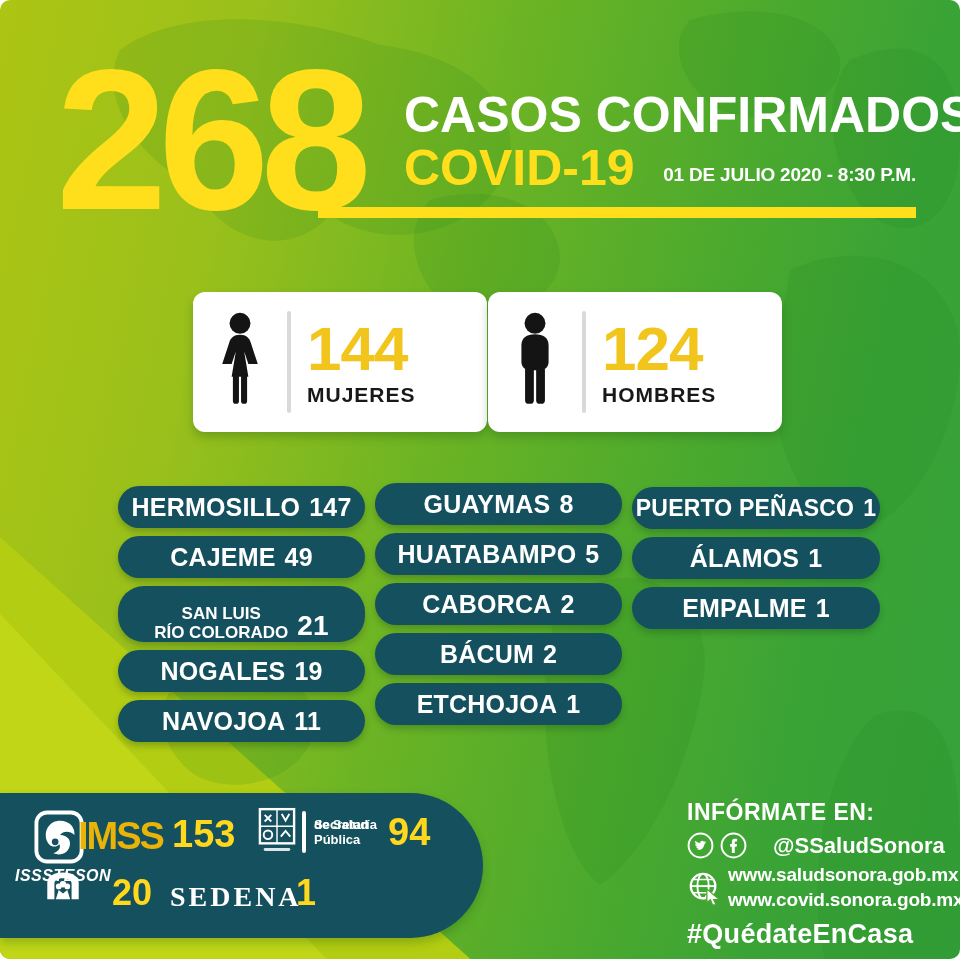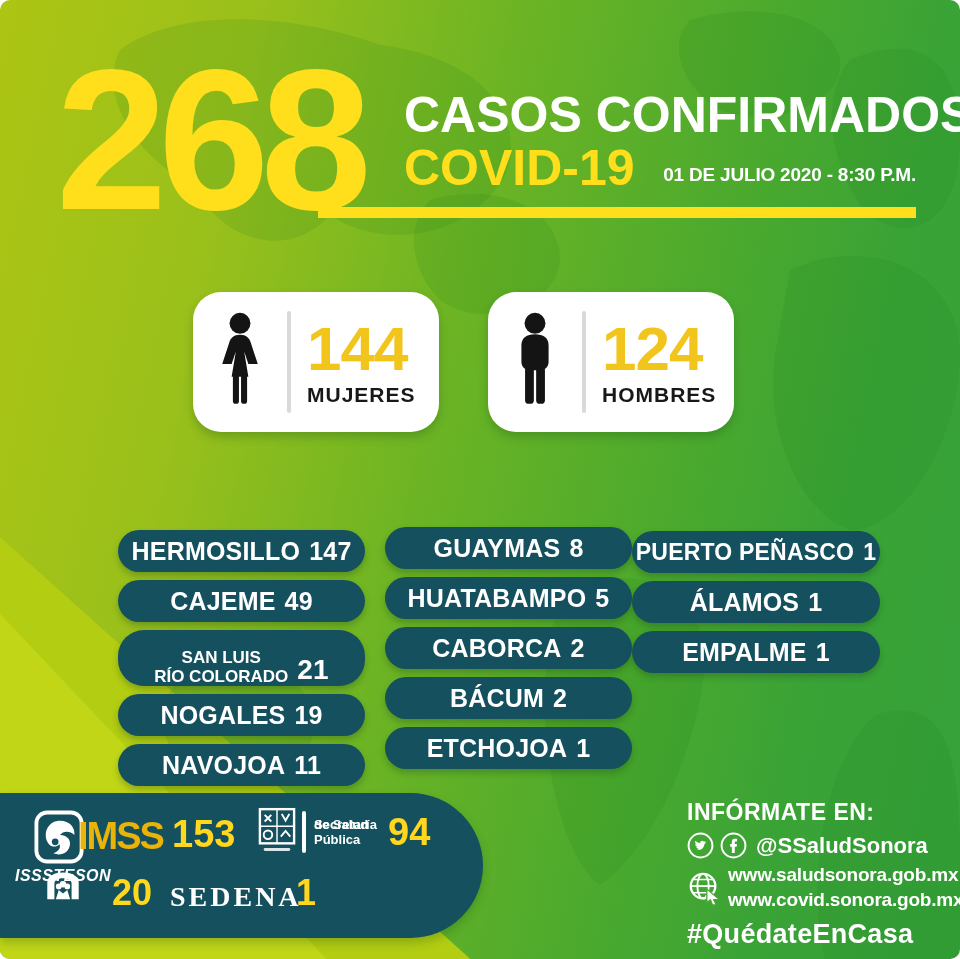--- a/index.html
+++ b/index.html
@@ -15,33 +15,33 @@
 
   
   .total{position:absolute;left:56px;top:40px;font-size:200px;font-weight:800;color:#ffdf1c;letter-spacing:-9px;line-height:1;}
   .title{position:absolute;left:404px;top:90px;font-size:50px;font-weight:800;color:#ffffff;line-height:1;white-space:nowrap;}
   .subtitle-row{position:absolute;left:404px;top:143px;width:512px;display:flex;align-items:flex-end;}
   .subtitle{font-size:50px;font-weight:800;color:#ffdf1c;line-height:1;}
   .datetime{margin-left:auto;font-size:19px;font-weight:700;color:#ffffff;padding-bottom:7px;white-space:nowrap;letter-spacing:-0.2px;}
   .header-line{position:absolute;left:318px;top:207px;width:598px;height:11px;background:#ffdf1c;}
 
   
-  .card{position:absolute;top:292px;width:246px;height:140px;background:#ffffff;border-radius:28px;
+  .card{position:absolute;top:292px;width:294px;height:140px;background:#ffffff;border-radius:12px;
         box-shadow:0 5px 10px rgba(25,80,20,.28);display:flex;align-items:center;}
   .card-w{left:193px;} .card-m{left:488px;}
   .card-icon{width:94px;display:flex;justify-content:center;align-items:center;}
   .card-divider{width:4px;height:102px;background:#d9d9d9;border-radius:2px;}
   .card-body{flex:1;padding-left:16px;display:flex;flex-direction:column;}
   .card-value{font-size:62px;font-weight:800;color:#f2c51d;line-height:1;letter-spacing:-1px;}
   .card-label{font-size:21px;font-weight:800;color:#181818;letter-spacing:1px;margin-top:3px;}
 
   
-  .cities-col{position:absolute;display:flex;flex-direction:column;gap:8px;margin-top:44px;}
+  .cities-col{position:absolute;display:flex;flex-direction:column;gap:8px;}
   .col1{left:118px;top:486px;width:247px;}
-  .col2{left:385px;top:483px;width:247px;}
+  .col2{left:375px;top:483px;width:247px;}
   .col3{left:632px;top:487px;width:248px;text-align:center;}
   .pill{height:42px;background:#15505e;border-radius:21px;display:flex;align-items:center;justify-content:center;
         gap:9px;color:#ffffff;box-shadow:0 4px 6px rgba(25,70,25,.30);}
   .pill-name,.pill-value{font-weight:800;font-size:25px;letter-spacing:.2px;white-space:nowrap;}
   .pill-tall{height:56px;border-radius:26px;align-items:flex-end;}
   .two-line{display:flex;flex-direction:column;align-items:center;line-height:1.08;font-size:17px;font-weight:800;}
   .pill-tall .pill-value{font-size:28px;}
 
   
   .panel{position:absolute;left:0;top:793px;width:483px;height:145px;background:#15505e;
@@ -58,21 +58,21 @@
   .isssteson-logo{left:26px;top:76px;width:74px;display:flex;flex-direction:column;align-items:center;position:absolute;}
   .isssteson-text{font-size:16px;font-weight:800;font-style:italic;color:#ffffff;letter-spacing:.5px;margin-top:-2px;}
   .v-iss{left:112px;top:82px;font-size:36px;}
   .sedena-label{left:170px;top:88px;font-family:"Liberation Serif",serif;font-size:28px;font-weight:700;color:#ffffff;letter-spacing:3px;}
   .v-sed{left:296px;top:82px;font-size:36px;}
 
   
   .informate{position:absolute;left:687px;top:799px;color:#ffffff;}
   .info-heading{font-size:23px;font-weight:800;letter-spacing:.5px;}
   .social-row{display:flex;align-items:center;gap:6px;margin-top:6px;}
-  .social-handle{font-size:22px;font-weight:700;margin-left:3px;}
+  .social-handle{font-size:22px;font-weight:700;margin-left:20px;}
   .web-row{display:flex;align-items:center;gap:7px;margin-top:4px;}
   .web-lines{display:flex;flex-direction:column;font-size:19px;font-weight:700;line-height:1.3;letter-spacing:-0.2px;}
   .hashtag{margin-top:7px;font-size:27px;font-weight:800;letter-spacing:.3px;}
   svg{display:block;}
 </style>
 </head>
 <body>
 
 <div class="canvas">
 

